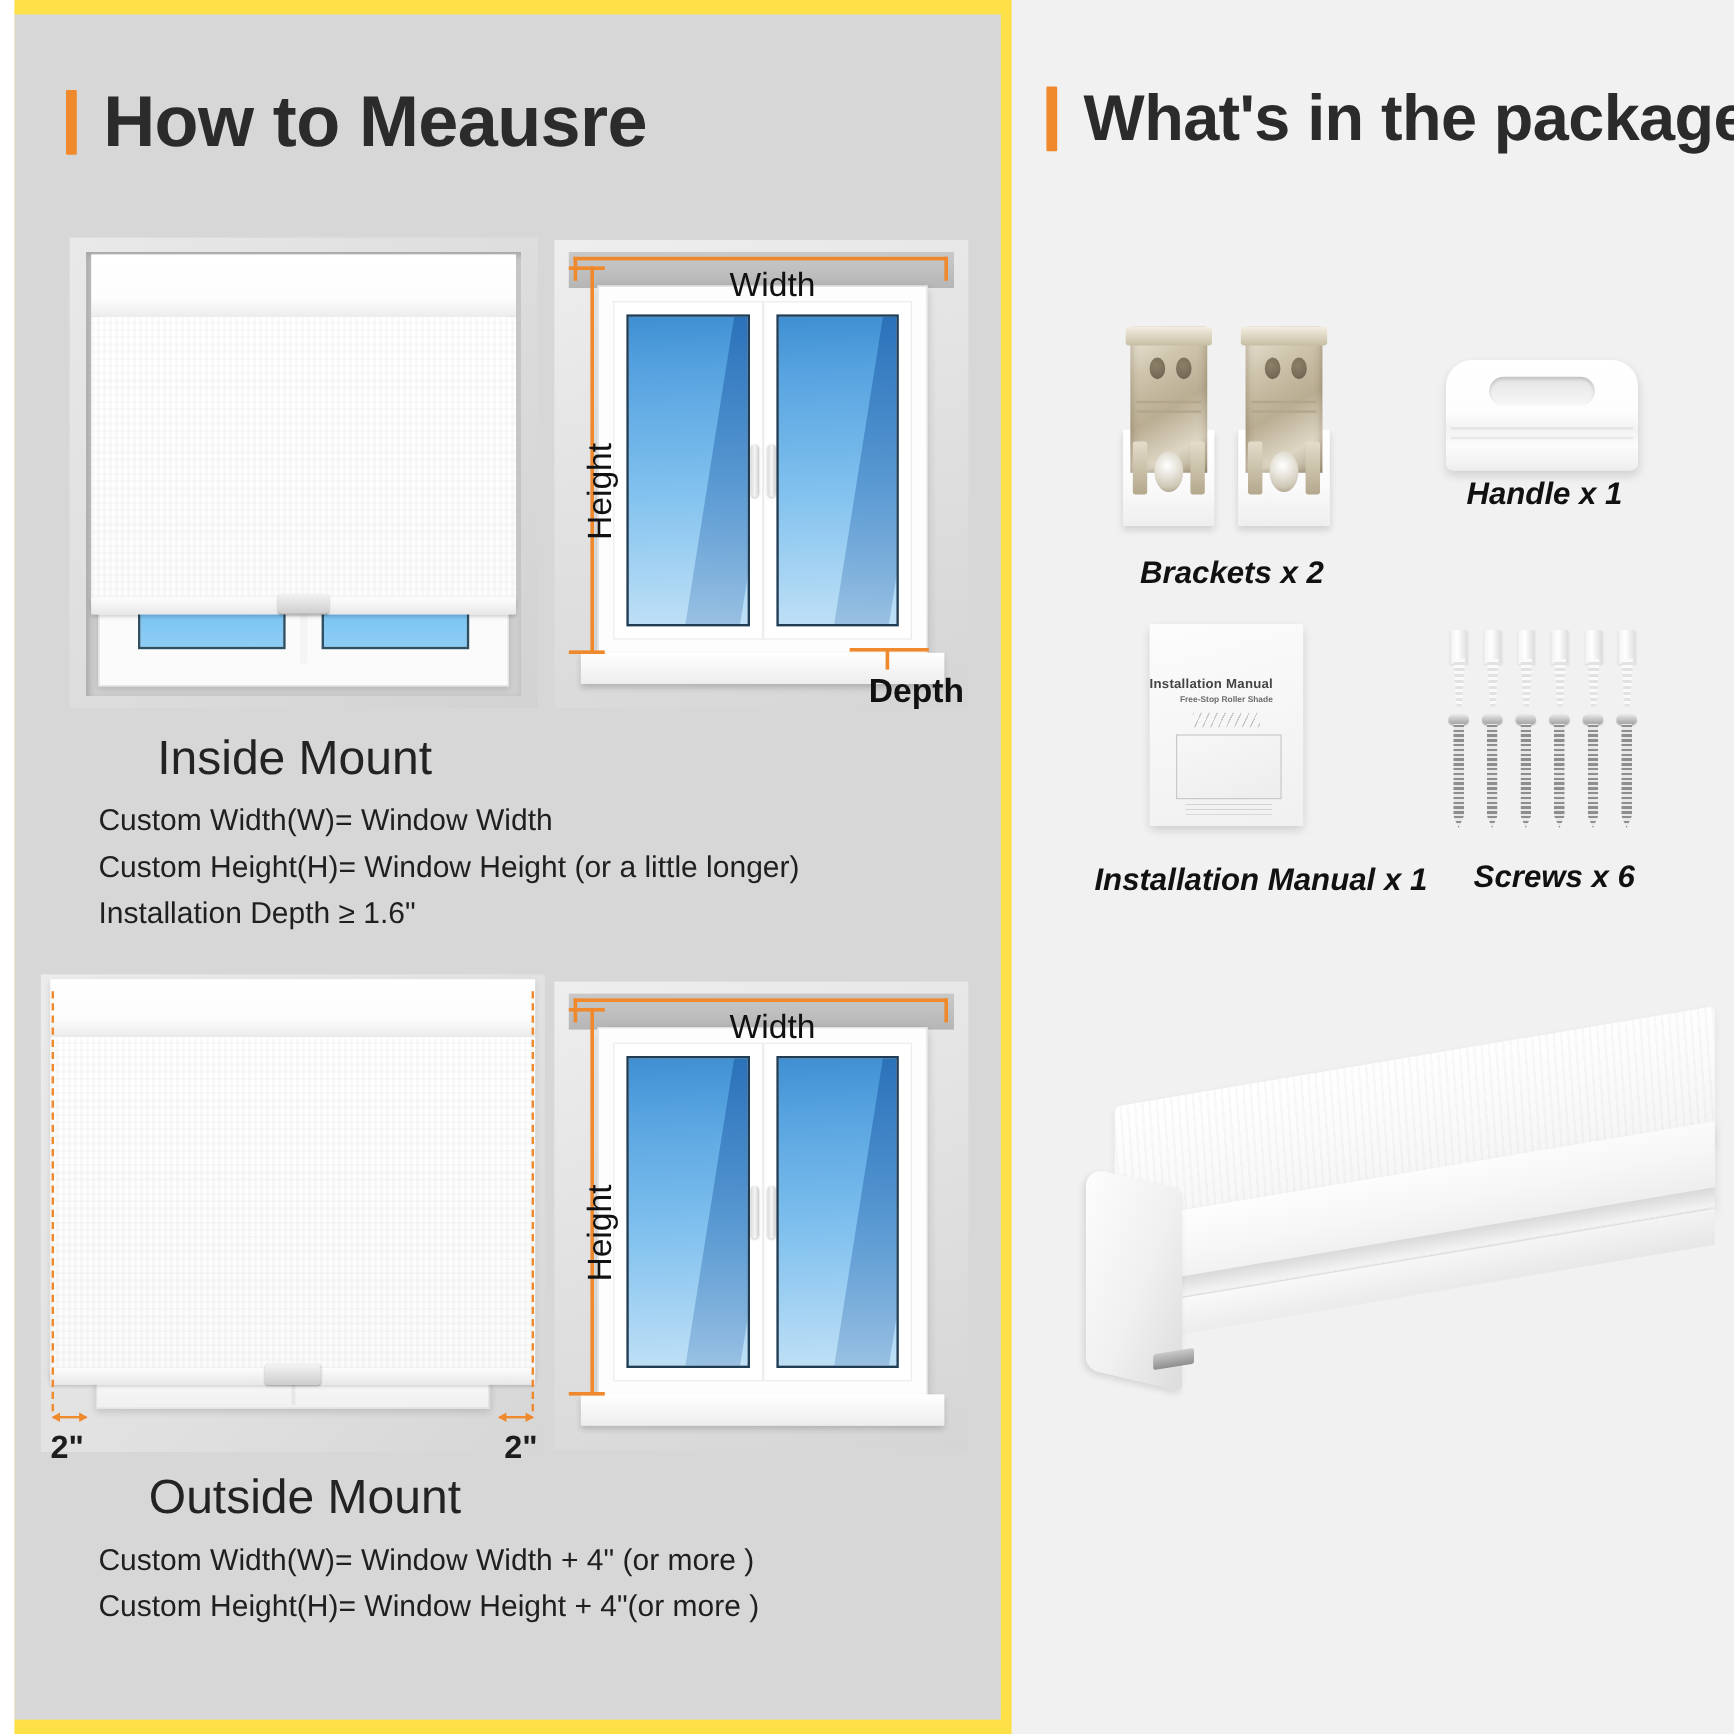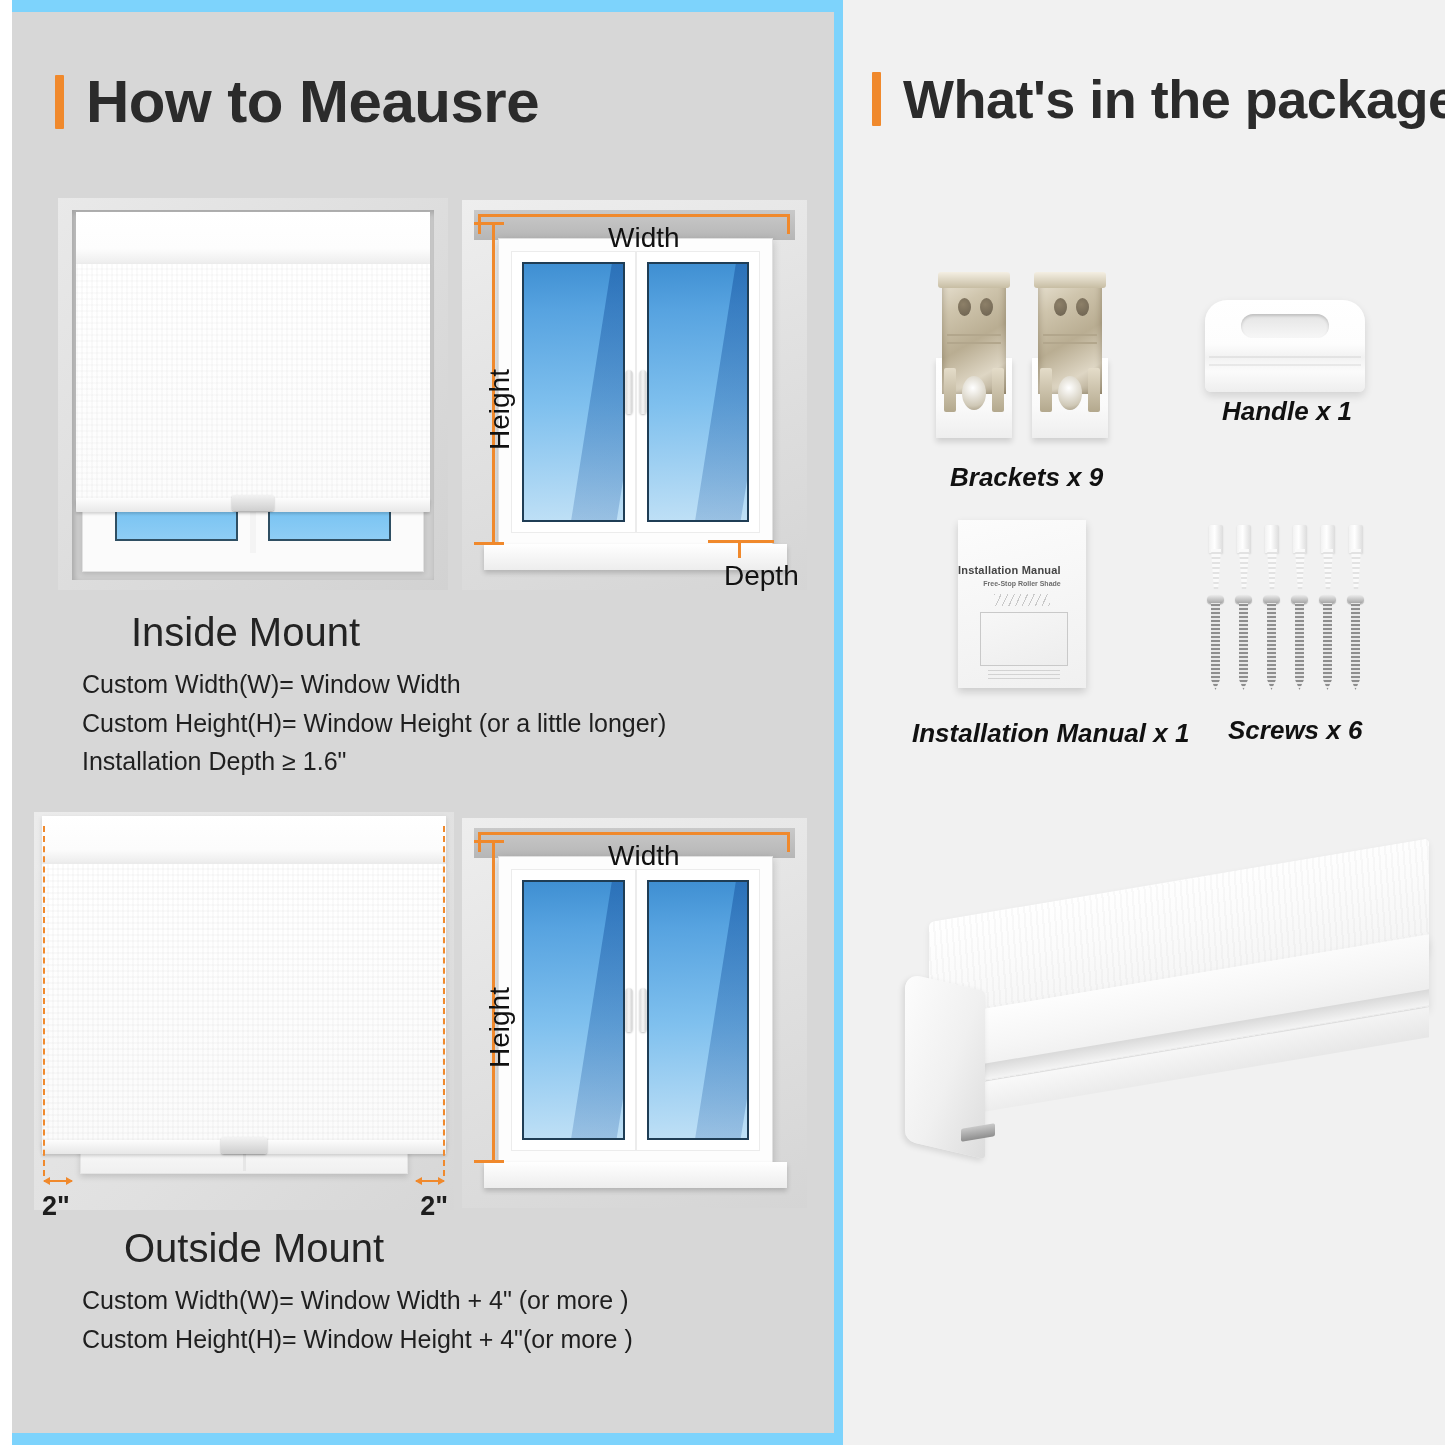--- a/index.html
+++ b/index.html
@@ -10,21 +10,21 @@
   }
   body {
     font-family: "Liberation Sans", sans-serif;
     -webkit-font-smoothing: antialiased;
   }
 
   .poster {
     position: relative;
     width: 1445px;
     height: 1445px;
-    background: #7dd3fc;
+    background: #fde047;
     overflow: hidden;
   }
 
   
   .panel-left {
     position: absolute;
     left: 12px;
     top: 12px;
     width: 822px;
     height: 1421px;
@@ -517,21 +517,21 @@
     <div class="mk mk-v" style="left:16px; top:14px; height:20px;"></div>
     <div class="mk mk-v" style="left:325px; top:14px; height:20px;"></div>
     <div class="mk mk-v" style="left:30px; top:22px; height:322px;"></div>
     <div class="mk mk-h" style="left:12px; top:22px; width:30px;"></div>
     <div class="mk mk-h" style="left:12px; top:342px; width:30px;"></div>
     <div class="mk mk-h" style="left:246px; top:340px; width:66px;"></div>
     <div class="mk mk-v" style="left:276px; top:340px; height:18px;"></div>
 
     <span class="win-label" style="left:146px; top:22px;">Width</span>
     <span class="win-label vert" style="left:22px; top:250px;">Height</span>
-    <span class="win-label" style="left:262px; top:360px;">Depth</span>
+    <span class="win-label" style="left:262px; top:360px;font-weight:bold;">Depth</span>
   </div>
 
   <div class="mount-title" style="left:131px; top:610px;">Inside Mount</div>
 
   <div class="mount-lines" style="left:66px; top:668px;">
     <div>Custom Width(W)= Window Width</div>
     <div>Custom Height(H)= Window Height (or a little longer)</div>
     <div>Installation Depth ≥ 1.6"</div>
   </div>
 
@@ -613,21 +613,21 @@
       <div class="br-top"></div>
       <div class="br-hole" style="left:22px; top:26px;"></div>
       <div class="br-hole" style="left:44px; top:26px;"></div>
       <div class="br-stripe" style="top:62px;"></div>
       <div class="br-stripe" style="top:70px;"></div>
       <div class="br-clip" style="left:8px;"></div>
       <div class="br-clip" style="left:56px;"></div>
       <div class="br-oval"></div>
     </div>
   </div>
-  <span class="pkg-label" style="left:950px; top:462px;">Brackets x 9</span>
+  <span class="pkg-label" style="left:950px; top:462px;">Brackets x 2</span>
 
   <div class="art handle-art">
     <div class="handle-body"></div>
     <div class="handle-slot"></div>
     <div class="handle-ridge" style="top:56px;"></div>
     <div class="handle-ridge" style="top:64px;"></div>
   </div>
   <span class="pkg-label" style="left:1222px; top:396px;">Handle x 1</span>
 
   <div class="art manual-art">

